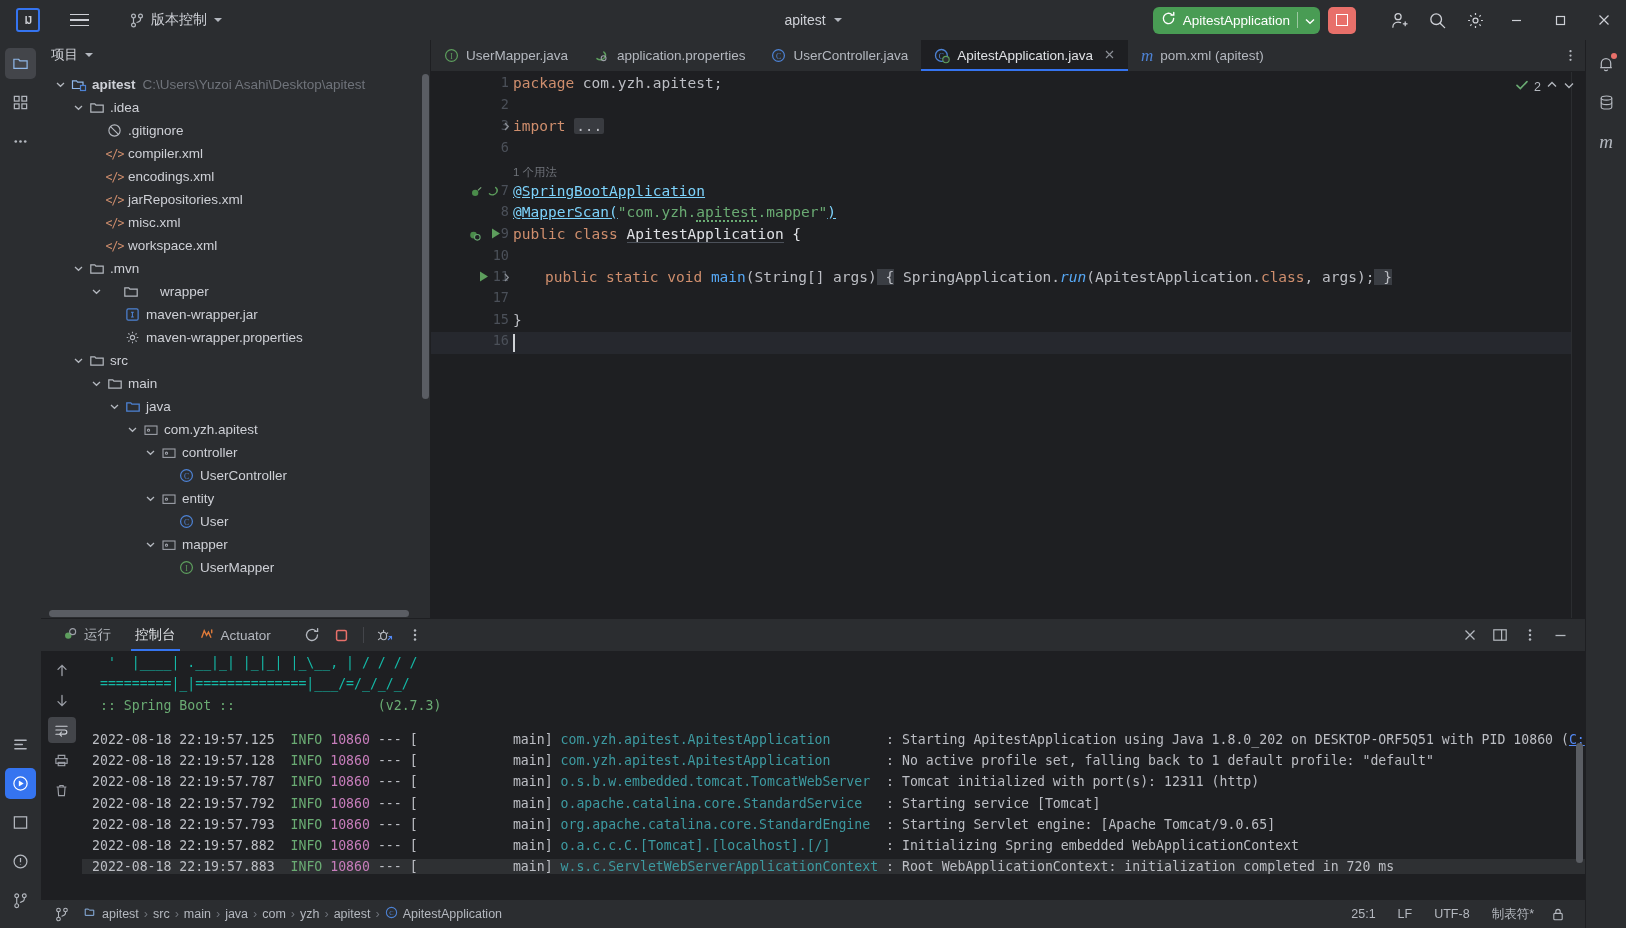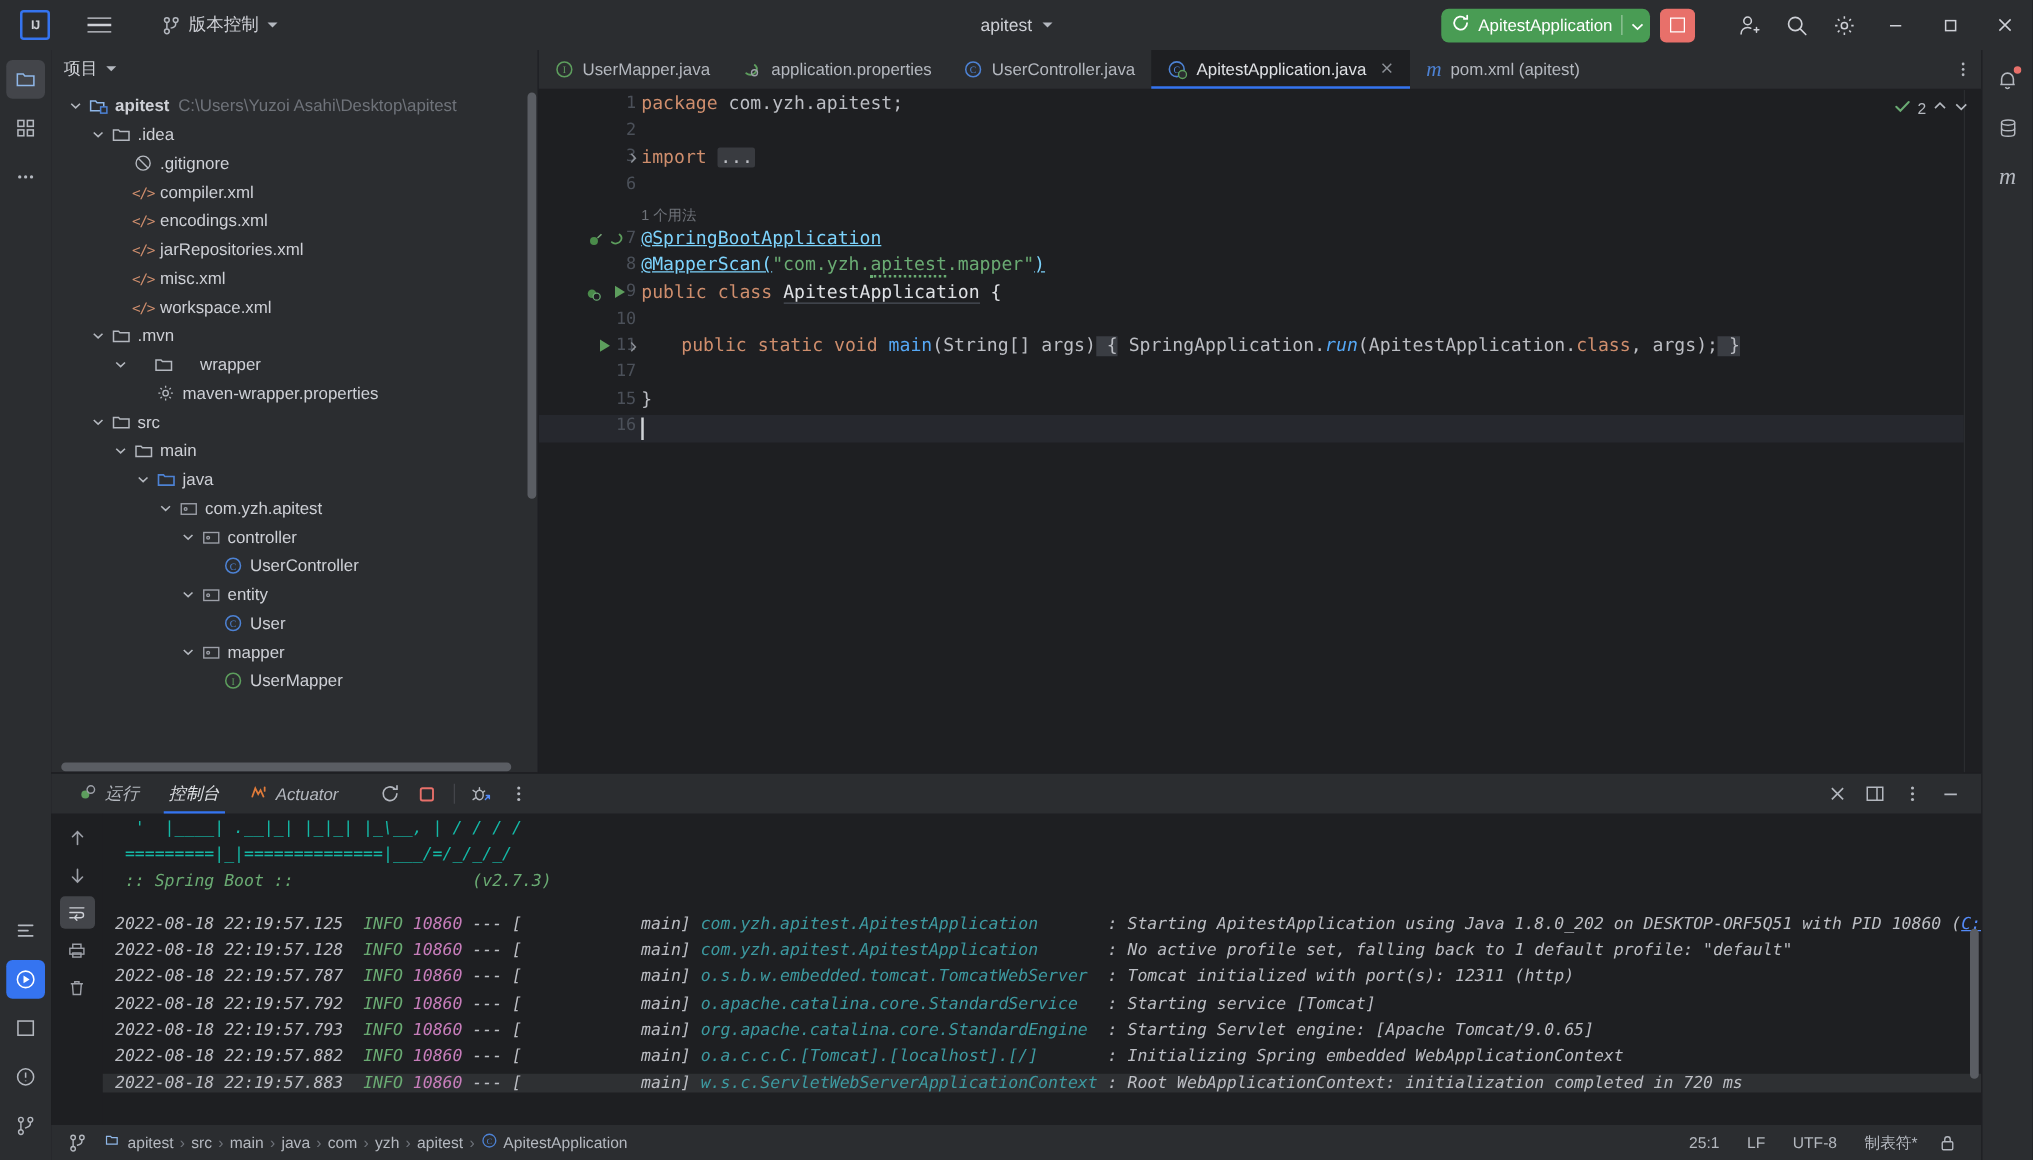--- a/index.html
+++ b/index.html
@@ -130,21 +130,21 @@
   .fold { background:#393b40; color:#bcbec4; border-radius:2px; padding:0 2px; }
   .squiggle { border-bottom:2px dotted #6aab73; }
   #inspect-widget { position:absolute; right:10px; top:6px; display:flex;
     align-items:center; gap:5px; color:#b4b8bf; font-size:12.5px; z-index:3;}
   .err-strip { position:absolute; right:0; top:0; bottom:0; width:14px; background:#1e1f22;
     border-left:1px solid #2b2d30;}
   .caret-bar { position:absolute; width:1.5px; background:#cfd2d6; }
 
   
   #runwin { height:282px; flex:0 0 282px; background:#1e1f22; display:flex; flex-direction:column;
-    border-top:1px solid #1e1f22;font-style:italic; }
+    border-top:1px solid #1e1f22; }
   .rw-head { height:32px; background:#2b2d30; display:flex; align-items:center; padding:0 10px;
     gap:0; }
   .rw-tab { display:flex; align-items:center; gap:6px; padding:0 12px; height:32px;
     font-size:13.5px; color:#b4b8bf; cursor:pointer; position:relative; }
   .rw-tab.active { color:#dfe1e5; }
   .rw-tab.active:after { content:""; position:absolute; left:8px; right:8px; bottom:0;
     height:2px; background:#3574f0; }
   .rw-btn { width:30px; height:30px; display:flex; align-items:center; justify-content:center;
     cursor:pointer; color:#b4b8bf; }
   .rw-sep { width:1px; height:16px; background:#43454a; margin:0 6px; }
@@ -431,20 +431,30 @@
                   <svg width="11" height="11" viewBox="0 0 11 11" fill="none" stroke="#b4b8bf" stroke-width="1.25">
                     <path d="M2 4 5.5 7.3 9 4"></path>
                   </svg>
                 </span>
                 <span class="ticon">
                   <svg width="16" height="16" viewBox="0 0 16 16" fill="none" stroke="#b4b8bf" stroke-width="1.2">
                     <path d="M1.8 3.9h4l1.1 1.3h7.3v6.9H1.8z"></path>
                   </svg>
                 </span>
                 <span class="tlabel">wrapper</span>
+              </div>
+              <div class="tree-row" style="padding-left: 68px;">
+                <span class="arrow none"></span>
+                <span class="ticon">
+                  <svg width="15" height="15" viewBox="0 0 16 16" fill="none">
+                    <rect x="2" y="2" width="12" height="12" rx="1.6" stroke="#4d82d4" stroke-width="1.3"></rect>
+                    <path d="M6.4 5.6h3M7.9 5.6v5M6.4 10.6h3" stroke="#4d82d4" stroke-width="1.1"></path>
+                  </svg>
+                </span>
+                <span class="tlabel">maven-wrapper.jar</span>
               </div>
               <div class="tree-row" style="padding-left: 68px;">
                 <span class="arrow none"></span>
                 <span class="ticon">
                   <svg width="15" height="15" viewBox="0 0 16 16" fill="none" stroke="#b4b8bf" stroke-width="1.15">
                     <circle cx="8" cy="8" r="2.3"></circle>
                     <path d="M8 1.8v1.7M8 12.5v1.7M1.8 8h1.7M12.5 8h1.7M3.6 3.6l1.2 1.2M11.2 11.2l1.2 1.2M12.4 3.6l-1.2 1.2M4.8 11.2l-1.2 1.2"></path>
                   </svg>
                 </span>
                 <span class="tlabel">maven-wrapper.properties</span>

